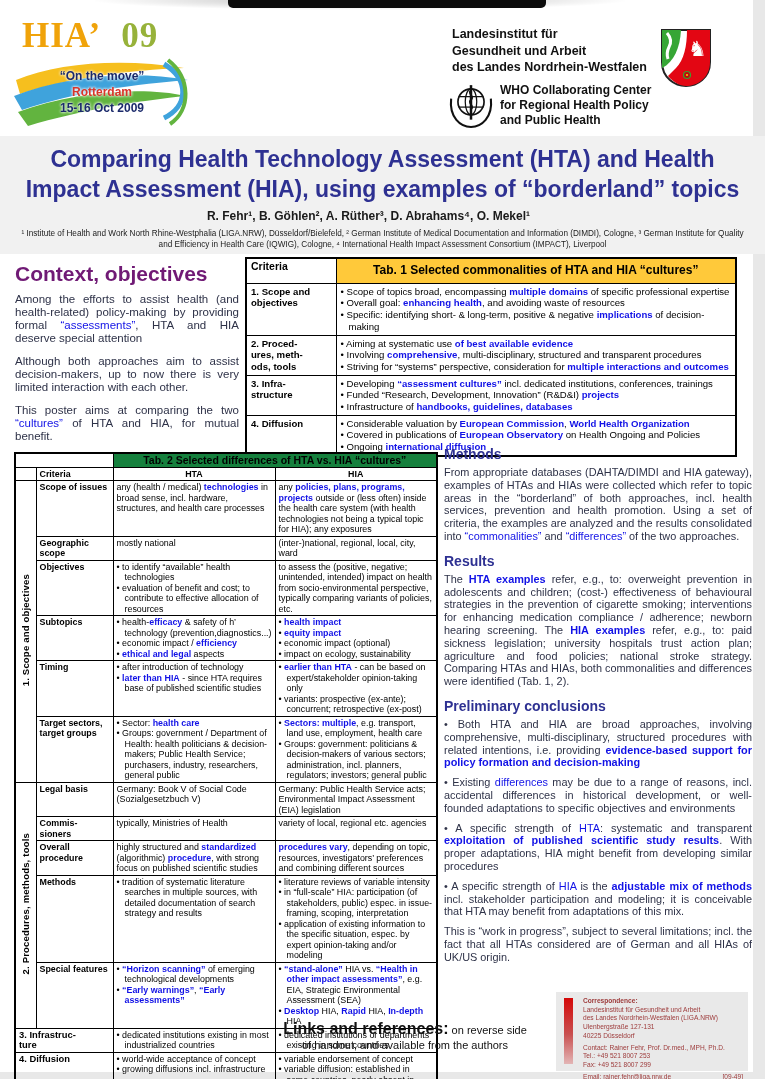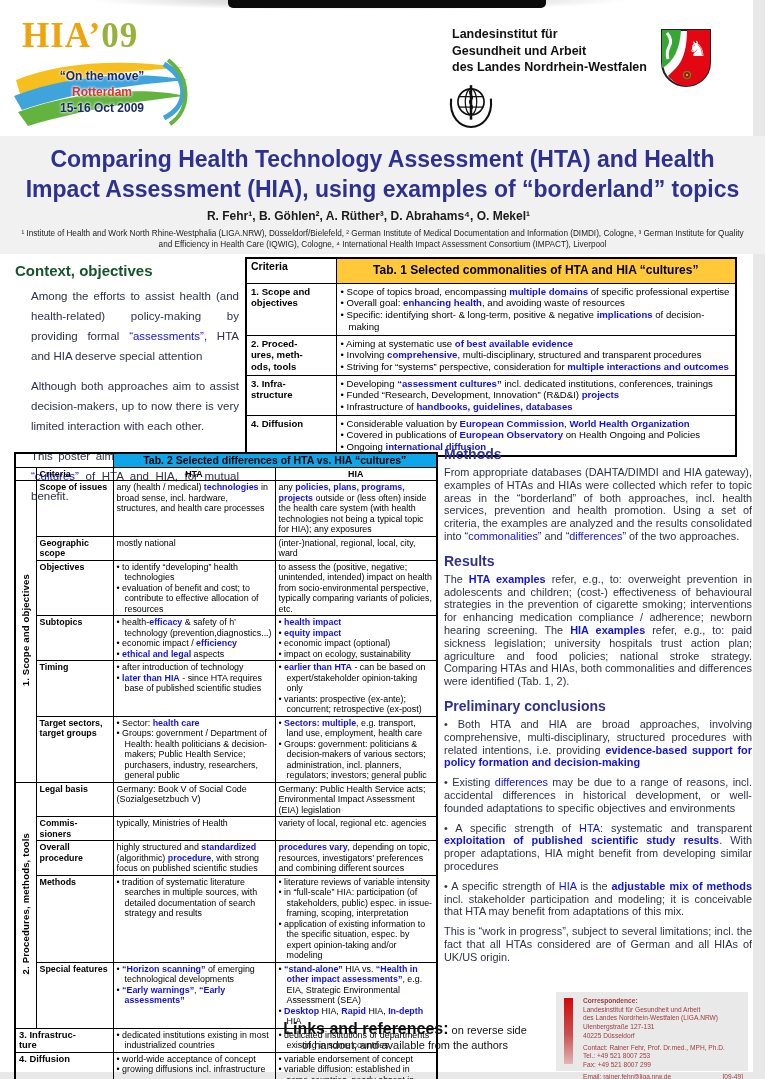--- a/index.html
+++ b/index.html
@@ -5,57 +5,57 @@
   html,body{margin:0;padding:0;background:#e8e8e8;font-family:"Liberation Sans",sans-serif;}
   .canvas{position:relative;width:765px;height:1079px;background:#e8e8e8;overflow:hidden;}
   .poster{position:absolute;left:0;top:0;width:753px;height:1072px;background:#fff;}
   .topshadow{position:absolute;left:95px;top:0;width:530px;height:10px;
     background:radial-gradient(ellipse at 50% 0%, rgba(0,0,0,.28), rgba(0,0,0,0) 72%);}
   .topbar{position:absolute;left:228px;top:0;width:318px;height:8px;background:#0b0b0b;border-radius:0 0 5px 5px;}
 
   
   .hia-logo{position:absolute;left:14px;top:16px;width:178px;height:116px;}
   .hia-title{position:absolute;left:8px;top:0;font-family:"Liberation Serif",serif;font-weight:700;font-size:35px;letter-spacing:1px;}
-  .hia-main{color:#f0a30a;margin-top:48px;} .hia-year{color:#97b23a;}
+  .hia-main{color:#f0a30a;margin-top:48px;} .hia-year{color:#97b23a;margin-left:20px;}
   .hia-swoosh{position:absolute;left:0;top:38px;}
   .hia-lines{position:absolute;left:20px;top:52px;width:136px;text-align:center;font-weight:700;font-size:12px;line-height:16px;text-shadow:0 0 3px #fff,0 0 3px #fff;}
   .hia-tag{color:#1b2a6b;} .hia-city{color:#d9352a;} .hia-date{color:#1b2a6b;}
 
   .inst{position:absolute;left:452px;top:26px;font-weight:700;font-size:12.5px;line-height:16.5px;color:#111;}
   .who{position:absolute;left:448px;top:82px;display:flex;align-items:center;gap:6px;}
   .who-text{font-weight:700;font-size:12px;line-height:15px;color:#111;}
   .crest{position:absolute;left:660px;top:28px;}
 
   
   .titleband{position:absolute;left:0;top:136px;width:765px;height:118px;background:#f1f1f1;}
   .title{position:absolute;left:0;top:144px;width:765px;text-align:center;font-weight:700;font-size:23px;line-height:30px;color:#2e3192;}
   .authors{position:absolute;left:0;top:209px;width:737px;text-align:center;font-weight:700;font-size:12px;color:#1a1a1a;}
   .affil{position:absolute;left:18px;top:229px;width:729px;text-align:center;font-size:8.2px;line-height:10.5px;color:#222;}
 
   
   .leftcol{position:absolute;left:15px;top:262px;width:224px;}
-  .sechead{font-weight:700;font-size:15px;color:#14532d;margin:0 0 7px 0;}
-  .leftcol p{margin:0 0 10px 16px;font-size:11.5px;line-height:20px;text-align:justify;color:#2e3248;}
+  .sechead{font-weight:700;font-size:21px;color:#701a75;margin:0 0 7px 0;}
+  .leftcol p{margin:0 0 10px 0;font-size:11.5px;line-height:13px;text-align:justify;color:#2e3248;}
 
   .rightcol{position:absolute;left:444px;top:446px;width:308px;}
   .rightcol h2{font-weight:700;font-size:14px;color:#2e3192;margin:10px 0 4px 0;}
   .rightcol h2.first{margin-top:0;}
   .rightcol p{margin:0 0 7px 0;font-size:10.9px;line-height:12.8px;text-align:justify;color:#2e3248;}
 
   
   .t1wrap{position:absolute;left:245px;top:257px;width:492px;}
   .t2wrap{position:absolute;left:14px;top:452px;width:424px;}
   table{border-collapse:collapse;table-layout:fixed;width:100%;border:2px solid #000;padding-left:47px;}
   td{border:1px solid #000;vertical-align:top;color:#000;}
   .t1 td{padding:2px 4px;font-size:9.6px;line-height:11.7px;}
   .t1 .crit1{font-weight:700;font-size:10.5px;}
   .t1 .gold{background:#ffc93a;text-align:center;font-weight:700;font-size:12px;padding:6px 4px;vertical-align:middle;}
   .t1 .lbl1{font-weight:700;white-space:pre-line;}
   .t2 td{padding:1px 3px;font-size:8.9px;line-height:10.5px;}
-  .t2 .gold2{background:#0ea5e9;text-align:center;font-weight:700;font-size:10.5px;vertical-align:middle;}
+  .t2 .gold2{background:#15803d;text-align:center;font-weight:700;font-size:10.5px;vertical-align:middle;}
   .t2 .lbl{font-weight:700;white-space:pre-line;}
   .t2 .glbl{font-weight:700;white-space:pre-line;font-size:9.4px;}
   .t2 .colh{font-weight:700;text-align:center;}
   .t2 .rot{width:21px;padding:0;text-align:center;vertical-align:middle;}
   .t2 .rot .ci{writing-mode:vertical-rl;transform:rotate(180deg);display:inline-block;font-weight:700;font-size:9.5px;letter-spacing:.2px;}
   td ul{margin:0;padding:0;list-style:none;}
   td li{padding-left:8px;text-indent:-8px;}
   td li::before{content:"• ";}
 
   .hl{color:#1212e6;font-weight:700;}
@@ -105,20 +105,25 @@
   <div class="who">
     <svg width="46" height="46" viewBox="0 0 44 44">
       <path d="M3,16 C1,34 12,43 22,43 C32,43 43,34 41,16" fill="none" stroke="#111" stroke-width="2"></path>
       <circle cx="22" cy="19" r="12.5" fill="#fff" stroke="#111" stroke-width="1.6"></circle>
       <ellipse cx="22" cy="19" rx="5.5" ry="12.5" fill="none" stroke="#111" stroke-width="1.2"></ellipse>
       <line x1="10.2" y1="14" x2="33.8" y2="14" stroke="#111" stroke-width="1.2"></line>
       <line x1="10.2" y1="24" x2="33.8" y2="24" stroke="#111" stroke-width="1.2"></line>
       <line x1="22" y1="3" x2="22" y2="36" stroke="#111" stroke-width="2.4"></line>
       <path d="M22,8 C18,11 26,14 22,17 C18,20 26,23 22,26" fill="none" stroke="#111" stroke-width="1.8"></path>
     </svg>
+    <div class="who-text">
+      <div>WHO Collaborating Center</div>
+      <div>for Regional Health Policy</div>
+      <div>and Public Health</div>
+    </div>
   </div>
 
   <svg class="crest" width="52" height="60" viewBox="0 0 52 60">
     <path d="M2,2 H50 V34 C50,50 37,58 26,58 C15,58 2,50 2,34 Z" fill="#fff" stroke="#222" stroke-width="2"></path>
     <path d="M2,2 H21 C20,20 14,34 2,40 Z" fill="#36a635"></path>
     <path d="M7,5 Q13,12 9,19 Q6,25 8,31" stroke="#fff" stroke-width="3" fill="none"></path>
     <path d="M27,2 H50 V34 C50,50 37,58 26,58 C20,58 13,54 8,48 L16,40 C24,32 27,18 27,2 Z" fill="#e30613"></path>
     <text x="28" y="28" font-size="21" fill="#fff">♞</text>
     <circle cx="27" cy="47" r="3.5" fill="#c00a0a" stroke="#3aa12f" stroke-width="1.2"></circle>
     <circle cx="27" cy="47" r="1.1" fill="#f5c400"></circle>
@@ -223,21 +228,21 @@
           </tr>
           <tr>
             <td class="lbl"><span>Geographic scope</span></td>
             <td><span>mostly national</span></td>
             <td><span>(inter-)national, regional, local, city, ward</span></td>
           </tr>
           <tr>
             <td class="lbl"><span>Objectives</span></td>
             <td>
               <ul>
-                <li><span>to identify “developing” health technologies</span></li>
+                <li><span>to identify “available” health technologies</span></li>
                 <li><span>evaluation of benefit and cost; to contribute to effective allocation of resources</span></li>
               </ul>
             </td>
             <td><span>to assess the (positive, negative; unintended, intended) impact on health from socio-environmental perspective, typically comparing variants of policies, etc.</span></td>
           </tr>
           <tr>
             <td class="lbl"><span>Subtopics</span></td>
             <td>
               <ul>
                 <li><span>health-</span><span class="hl">efficacy</span><span> &amp; safety of h’ technology (prevention,diagnostics...)</span></li>

